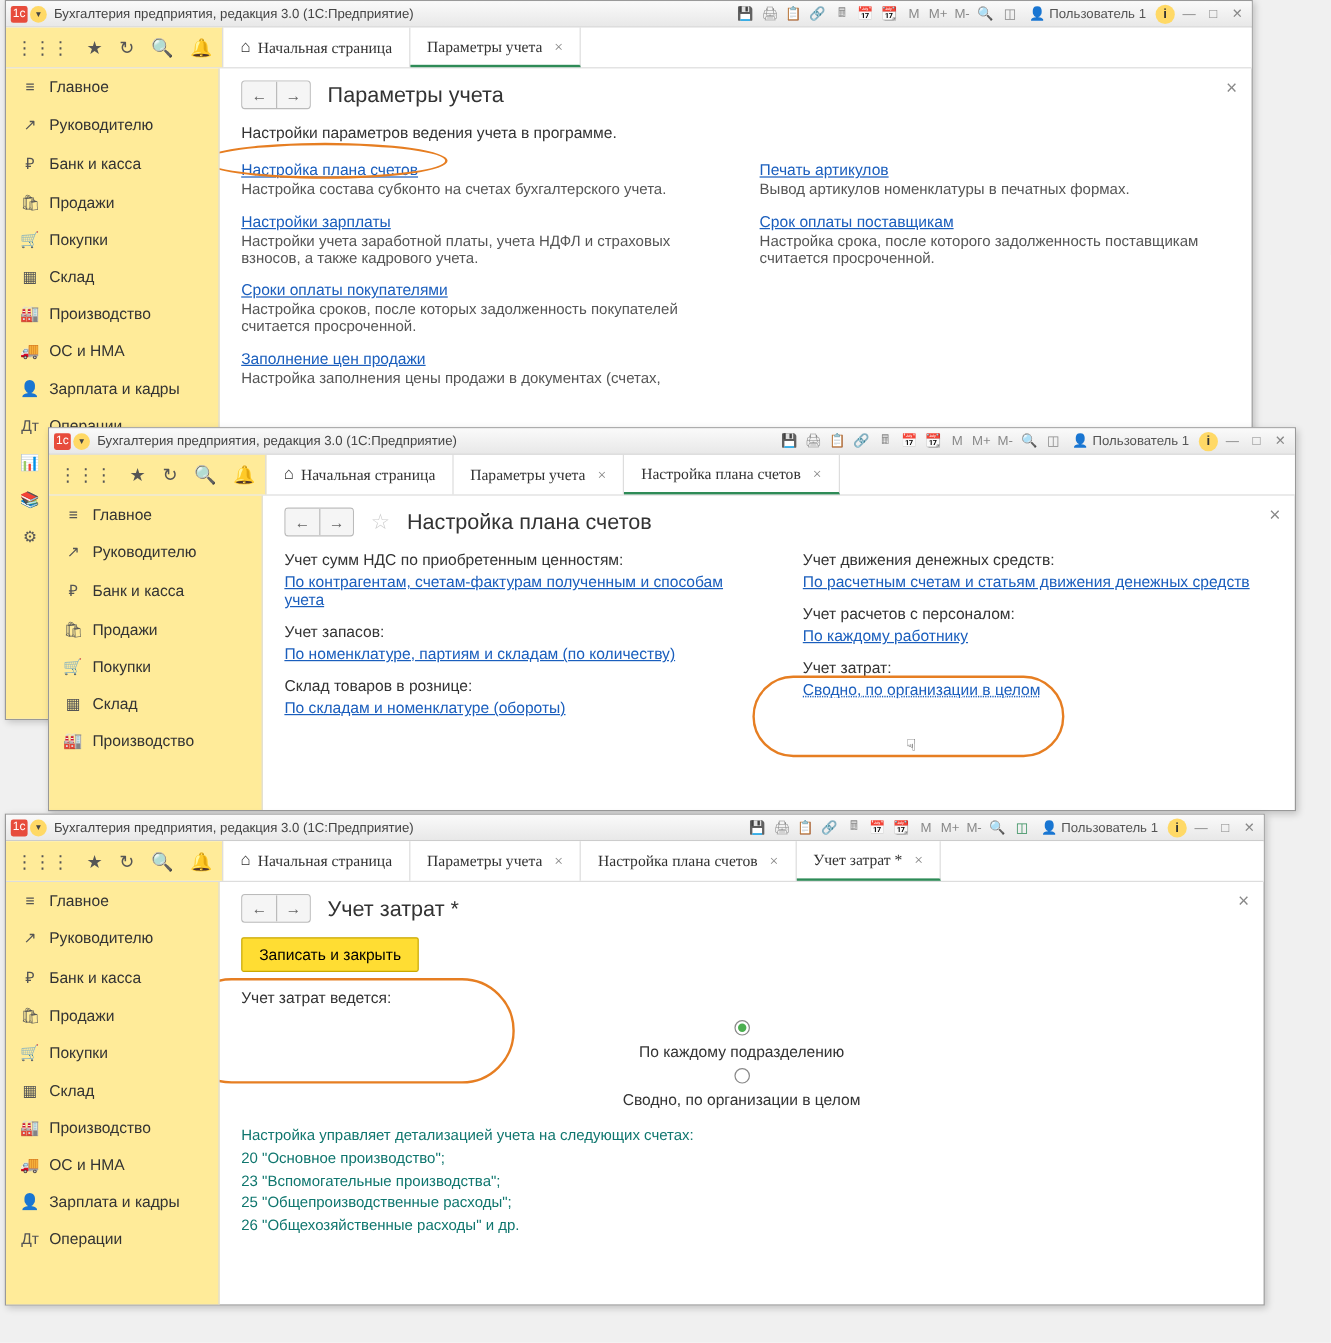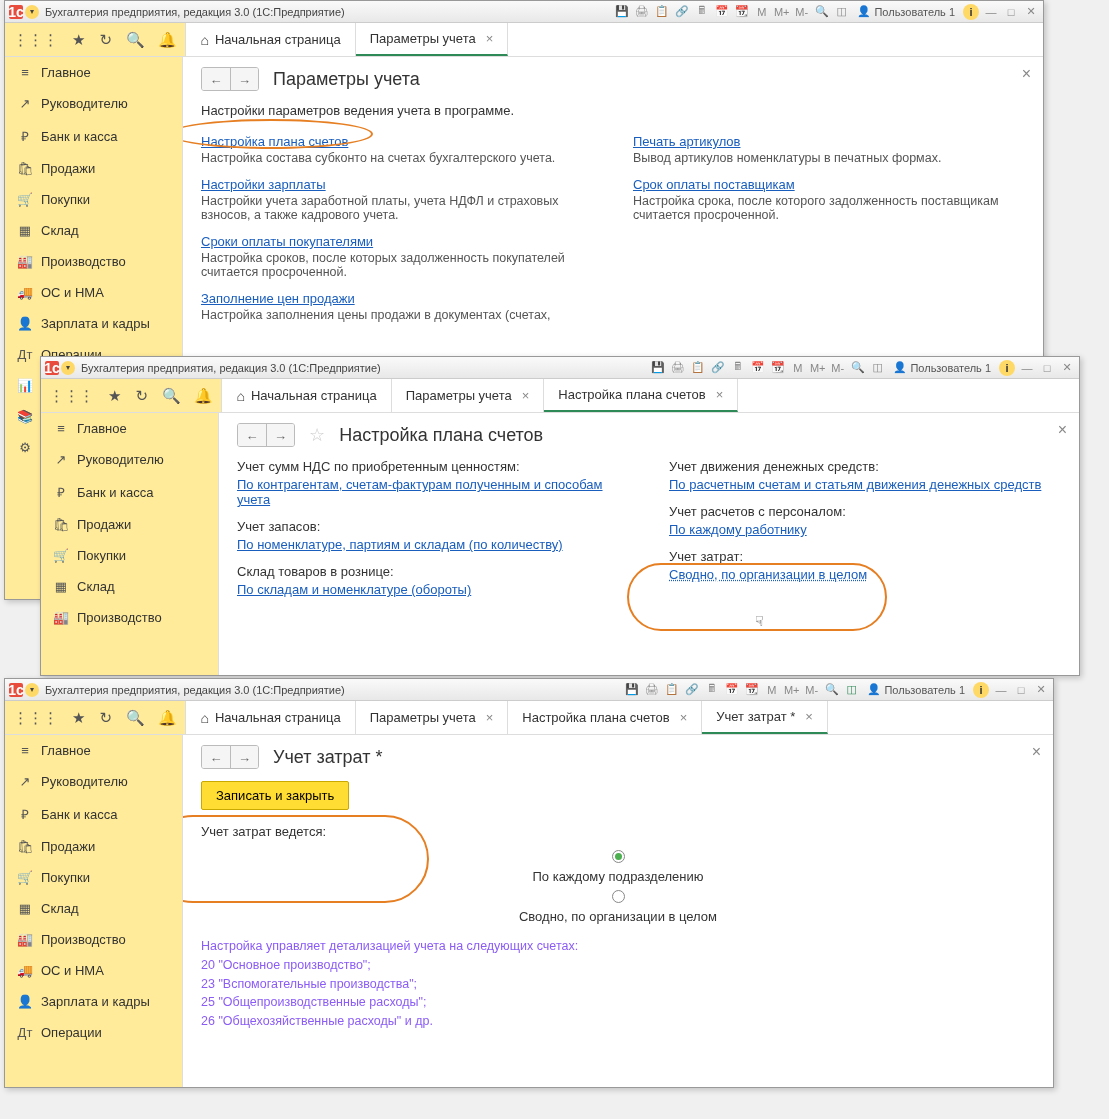--- a/index.html
+++ b/index.html
@@ -2,34 +2,34 @@
 <html><head>
 <meta charset="utf-8">
 <style>
   * { box-sizing: border-box; margin: 0; padding: 0; }
   body { font-family: Arial, sans-serif; font-size: 12px; background: #f0f0f0; color: #333; }
   .stack { position: relative; width: 1109px; height: 1119px; }
   .window { position: absolute; background: #fff; border: 1px solid #999; box-shadow: 2px 2px 6px rgba(0,0,0,0.2); }
   
   
   .titlebar { height: 22px; background: linear-gradient(#fafafa,#e8e8e8); border-bottom: 1px solid #ccc; display: flex; align-items: center; padding: 0 4px; font-size: 11px; color: #444; }
-  .titlebar .logo { width: 14px; height: 14px; background:#e74c3c; border-radius:2px; margin-right:2px; display:flex; align-items:center; justify-content:center; color:#fff; font-size:14px; font-weight:bold;}
+  .titlebar .logo { width: 14px; height: 14px; background:#e74c3c; border-radius:2px; margin-right:2px; display:flex; align-items:center; justify-content:center; color:#fff; font-size:10px; font-weight:normal;}
   .titlebar .dd { width:14px; height:14px; border-radius:50%; background:#ffd966; margin-right:6px; display:flex; align-items:center; justify-content:center; font-size:8px;}
   .titlebar .title { flex: 0 0 auto; color:#444;text-align:right; }
   .titlebar .spacer { flex: 1; }
   .titlebar .tb-icons { display:flex; gap:4px; align-items:center; }
   .tb-icon { width:16px; height:16px; display:flex; align-items:center; justify-content:center; font-size:11px; color:#888; cursor:pointer; }
   .tb-icon.info { background:#ffd966; border-radius:50%; color:#333; font-weight:bold; }
   .tb-user { font-size:11px; color:#555; padding:0 4px; display:flex; align-items:center; gap:3px;}
   
   
   .toptoolbar { height: 34px; background: #fff; border-bottom: 1px solid #ddd; display:flex; align-items:stretch; }
   .tt-iconstrip { background:#ffeb99; display:flex; align-items:center; padding:0 8px; gap:14px; border-right:1px solid #ddd; }
   .tt-icon { font-size:15px; color:#555; cursor:pointer; }
-  .tt-tab { display:flex; align-items:center; padding:0 14px; border-right:1px solid #ddd; font-size:13px; cursor:pointer; gap:6px; }
+  .tt-tab { display:flex; align-items:center; padding:0 14px; border-right:1px solid #ddd; font-size:13px; cursor:pointer; gap:6px;font-family:Liberation Serif, serif; }
   .tt-tab.home::before { content:"⌂"; font-size:14px; }
   .tt-tab.active { border-bottom:2px solid #2e8b57; }
   .tt-close { color:#888; font-size:13px; margin-left:4px; }
   
   .body { display:flex; height: calc(100% - 56px); }
   
   
   .sidebar { width: 178px; background:#ffeb99; border-right:1px solid #ddd; overflow:hidden; }
   .sb-item { display:flex; align-items:center; padding:8px 12px; font-size:13px; color:#333; cursor:pointer; gap:8px; }
   .sb-icon { width:16px; text-align:center; font-size:13px; color:#555; }
@@ -56,21 +56,21 @@
   .highlight-oval { position:absolute; border:2px solid #e67e22; border-radius:50%/50%; pointer-events:none; }
   .cursor-hand { position:absolute; font-size:14px; }
   
   .yellow-btn { background:#ffdd33; border:1px solid #c9a800; padding:6px 14px; font-size:13px; font-weight:normal; cursor:pointer; border-radius:2px; }
   
   .radio-group { margin:8px 0; }
   .radio-row { display:flex; align-items:center; gap:6px; padding:3px 0; font-size:13px;flex-direction:column; }
   .radio { width:13px; height:13px; border:1px solid #888; border-radius:50%; display:flex; align-items:center; justify-content:center; cursor:pointer; }
   .radio.checked::after { content:""; width:7px; height:7px; background:#4caf50; border-radius:50%; }
   
-  .note { font-size:12.5px; color:#8b5cf6; line-height:1.5; margin-top:10px; }
+  .note { font-size:12.5px; color:#0f766e; line-height:1.5; margin-top:10px; }
 </style>
 </head>
 <body>
 
 <div class="stack">
 
 <div class="window" style="left:4px; top:0; width:1040px; height:600px;">
   <div class="titlebar">
     <span class="logo">1c</span>
     <span class="dd">▾</span>

